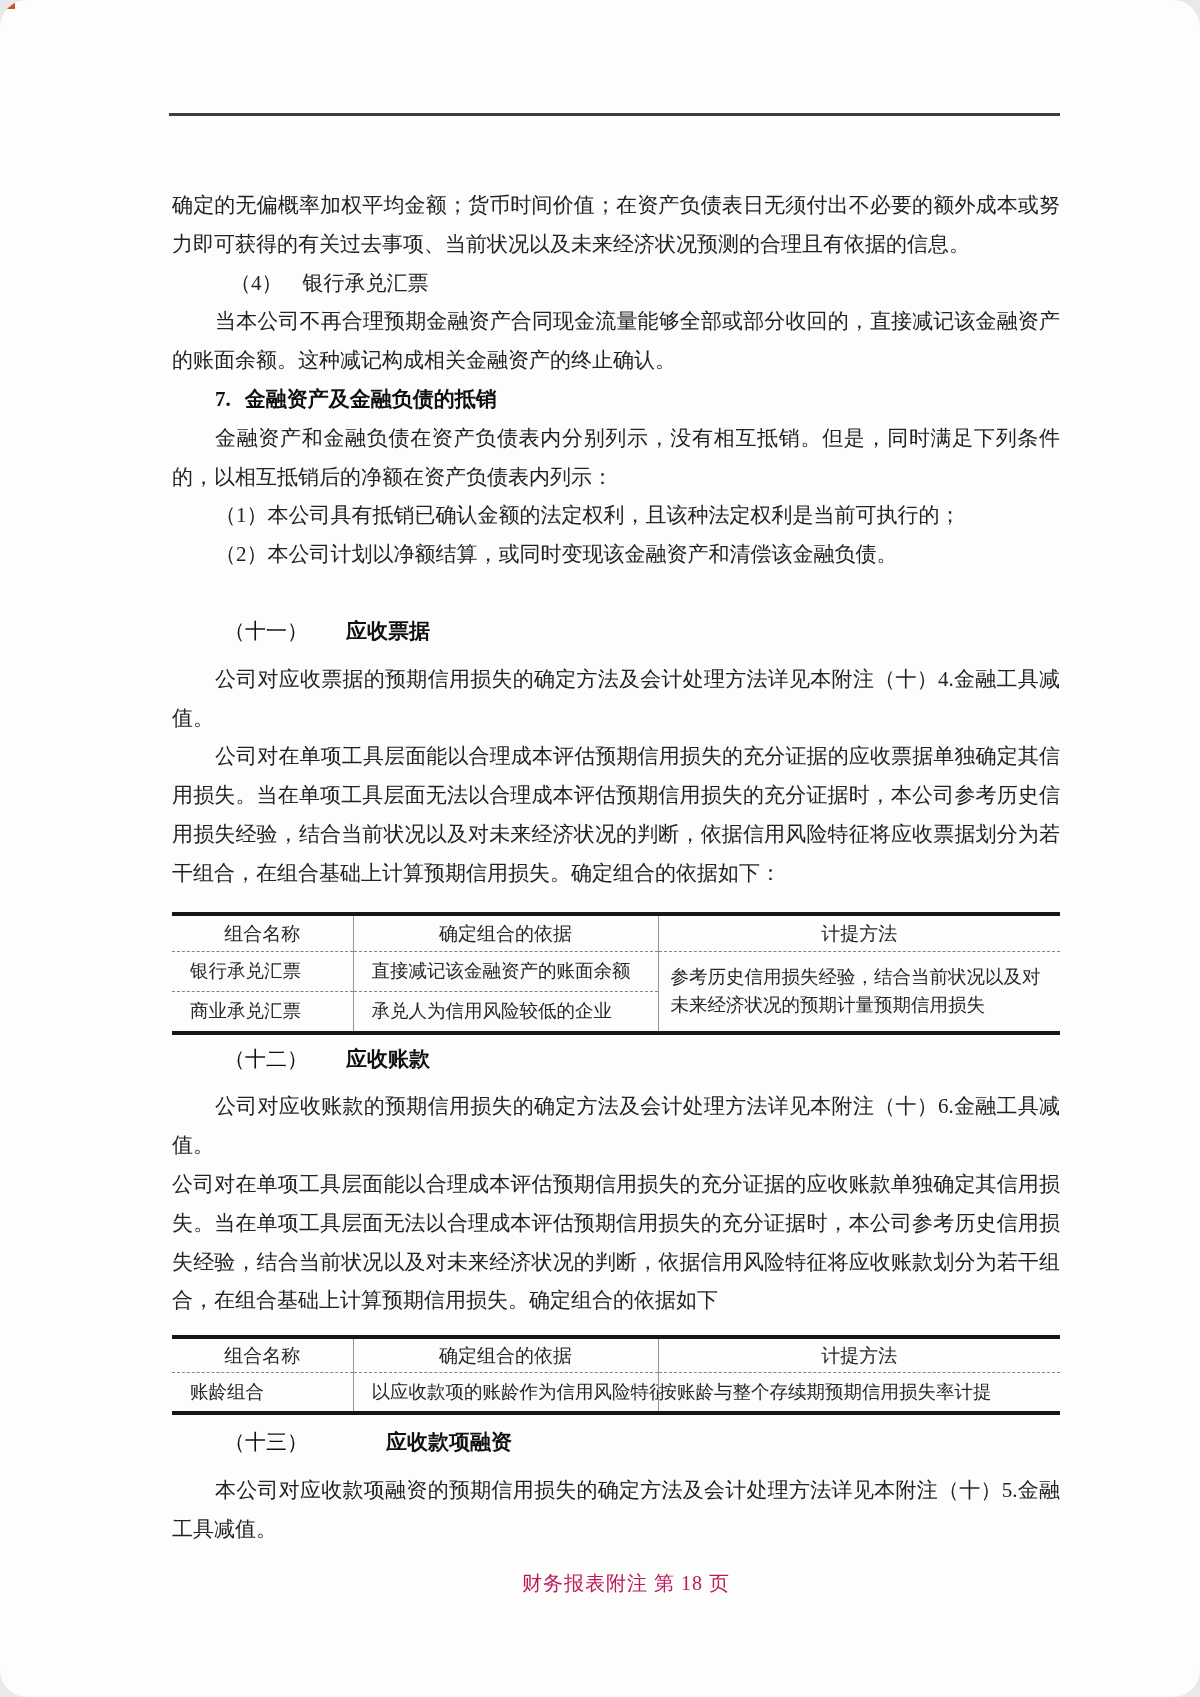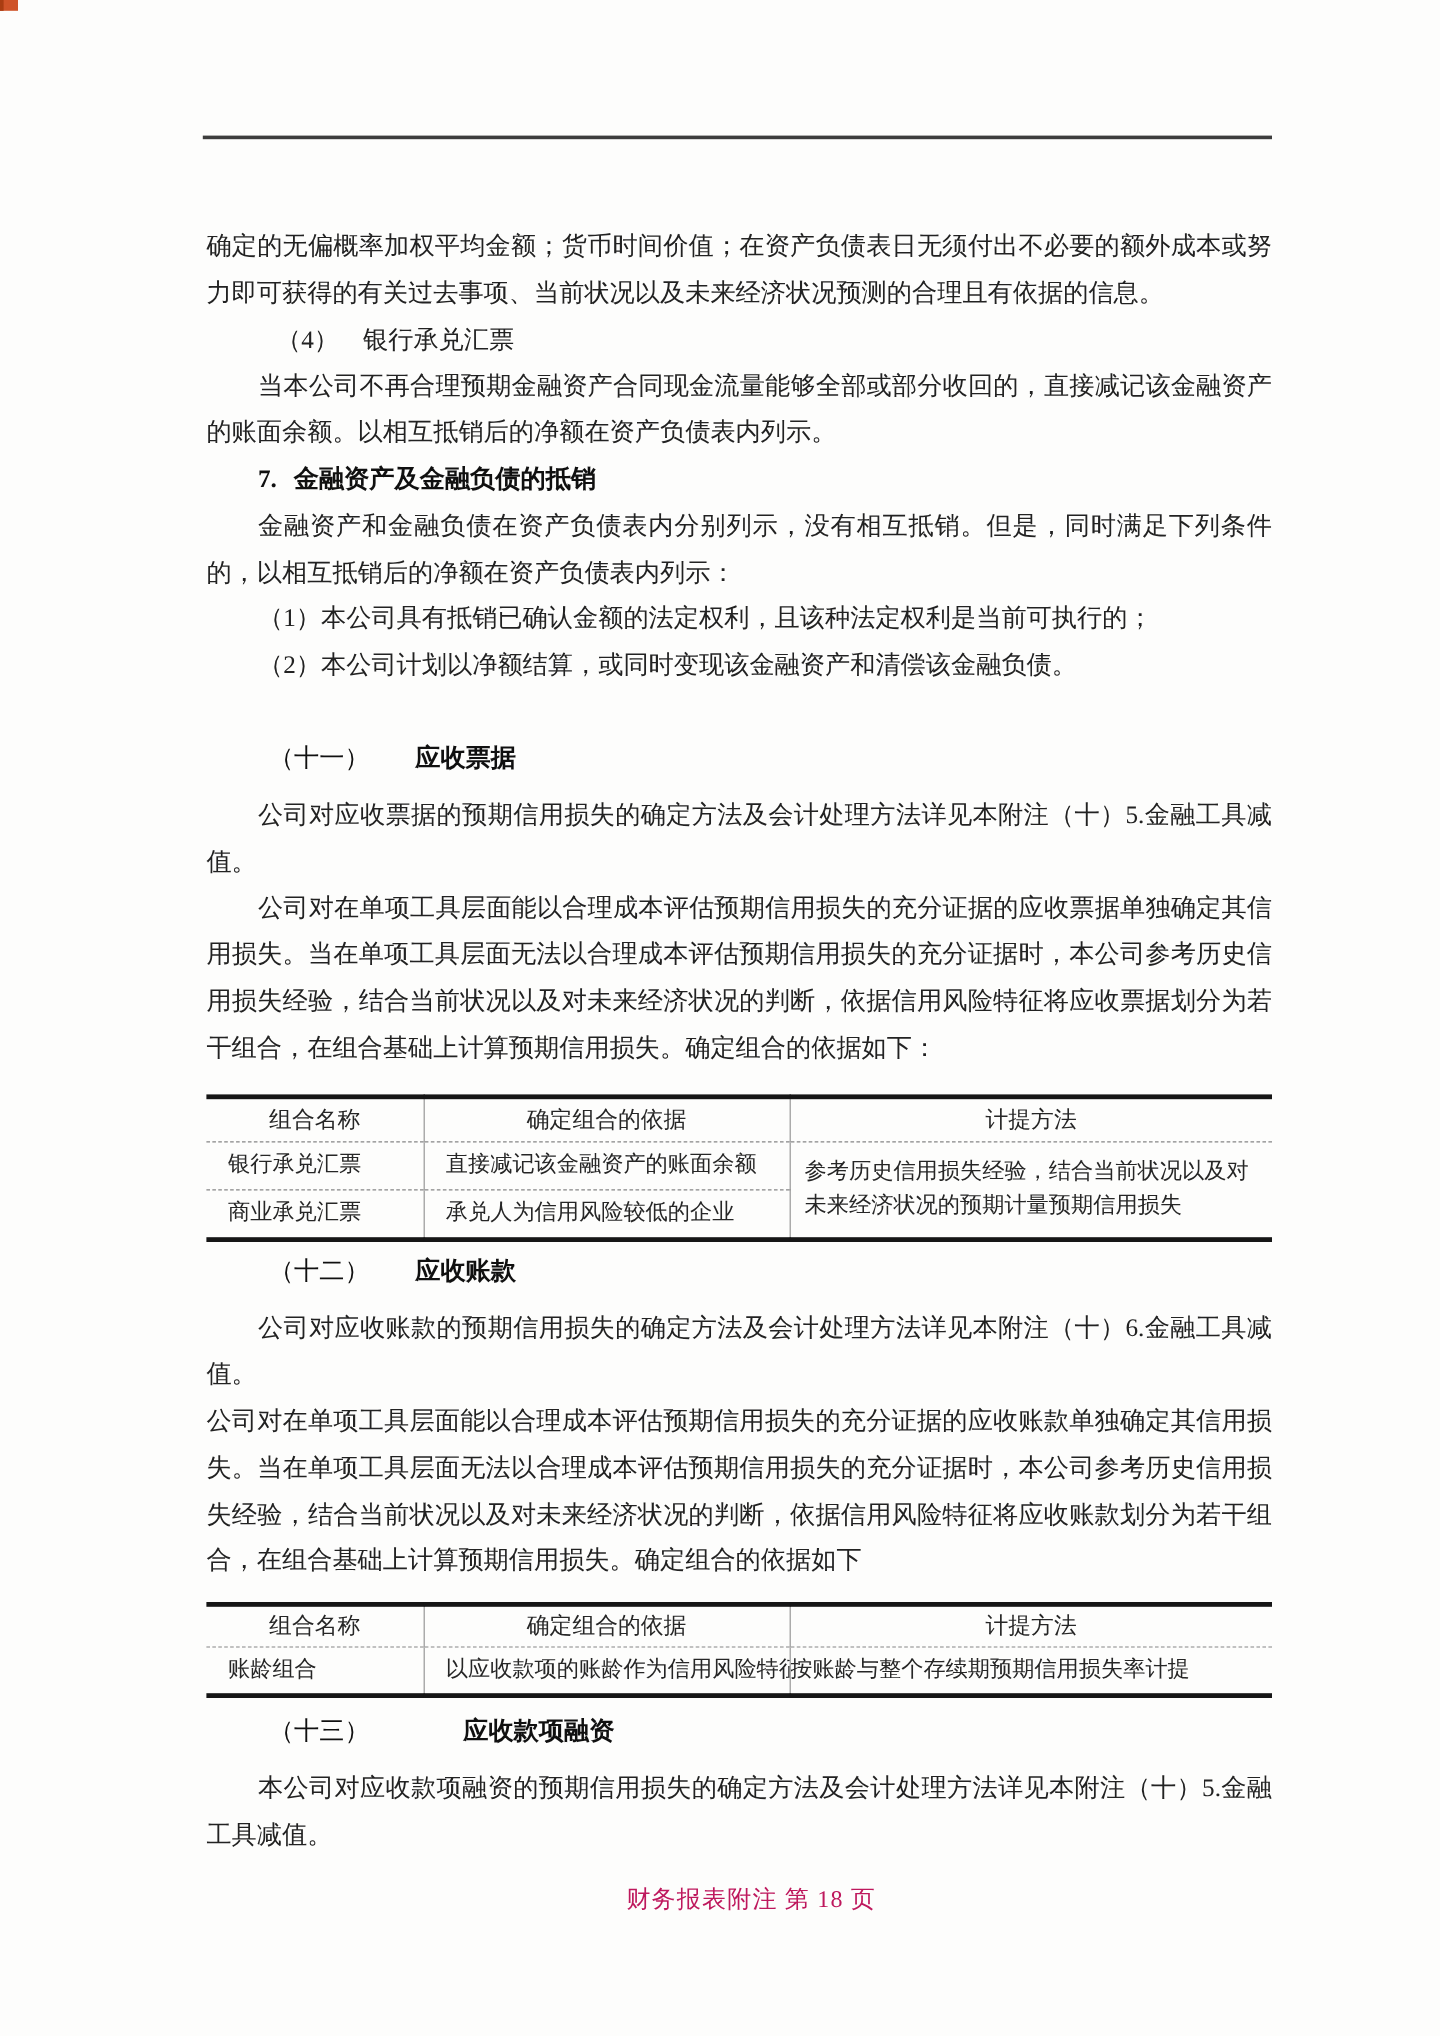--- a/index.html
+++ b/index.html
@@ -1,19 +1,19 @@
 <!DOCTYPE html>
 <html><head>
 <meta charset="utf-8">
 <style>
   html,body { margin:0; padding:0; background:#e9e9e9; }
   .page {
     position:relative; width:1200px; height:1697px; margin:0 auto;
     background:#fdfdfc; overflow:hidden;
-    font-family:"Liberation Serif","DejaVu Serif",serif; color:#222;
+    font-family:"Liberation Serif","DejaVu Serif",serif; color:#222;border-radius:27px;
   }
   .corner-mark { position:absolute; left:0; top:0; width:12px; height:9px;
     background:#cf5429; border-left:3px solid #a93d12; }
   .header-rule { position:absolute; left:169px; top:113px; width:891px; height:3px; background:#3d3d3d; }
   .content {
     position:absolute; left:172px; top:186px; width:888px;
     font-size:21px; line-height:38.8px; text-align:justify; text-justify:inter-character;
   }
   .content p { margin:0; }
   .indent { text-indent:43px; }
@@ -51,31 +51,31 @@
 
 <div class="page">
   <div class="corner-mark"></div>
   <div class="header-rule"></div>
 
   <div class="content">
     <p>确定的无偏概率加权平均金额；货币时间价值；在资产负债表日无须付出不必要的额外成本或努力即可获得的有关过去事项、当前状况以及未来经济状况预测的合理且有依据的信息。</p>
 
     <p class="sub4"><span>（4）</span><span class="t">银行承兑汇票</span></p>
 
-    <p class="indent">当本公司不再合理预期金融资产合同现金流量能够全部或部分收回的，直接减记该金融资产的账面余额。以相互抵销后的净额在资产负债表内列示。</p>
+    <p class="indent">当本公司不再合理预期金融资产合同现金流量能够全部或部分收回的，直接减记该金融资产的账面余额。这种减记构成相关金融资产的终止确认。</p>
 
     <p class="h7"><span>7.</span><span class="t">金融资产及金融负债的抵销</span></p>
 
     <p class="indent">金融资产和金融负债在资产负债表内分别列示，没有相互抵销。但是，同时满足下列条件的，以相互抵销后的净额在资产负债表内列示：</p>
     <p class="indent">（1）本公司具有抵销已确认金额的法定权利，且该种法定权利是当前可执行的；</p>
     <p class="indent">（2）本公司计划以净额结算，或同时变现该金融资产和清偿该金融负债。</p>
 
     <p class="sec-h" id="s11h"><span>（十一）</span><span class="t">应收票据</span></p>
 
-    <p class="indent">公司对应收票据的预期信用损失的确定方法及会计处理方法详见本附注（十）5.金融工具减值。</p>
+    <p class="indent">公司对应收票据的预期信用损失的确定方法及会计处理方法详见本附注（十）4.金融工具减值。</p>
     <p class="indent">公司对在单项工具层面能以合理成本评估预期信用损失的充分证据的应收票据单独确定其信用损失。当在单项工具层面无法以合理成本评估预期信用损失的充分证据时，本公司参考历史信用损失经验，结合当前状况以及对未来经济状况的判断，依据信用风险特征将应收票据划分为若干组合，在组合基础上计算预期信用损失。确定组合的依据如下：</p>
 
     <table class="tbl1">
       <colgroup>
           <col class="c1">
           <col class="c2">
           <col class="c3">
         </colgroup>
       <thead>
         <tr>

